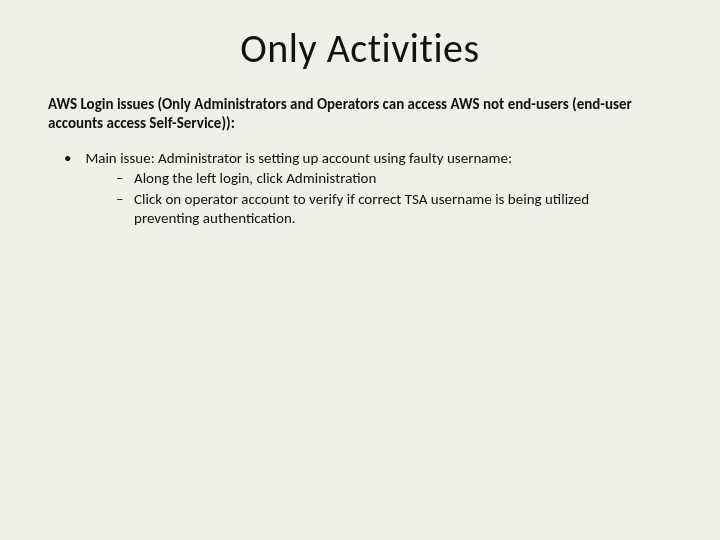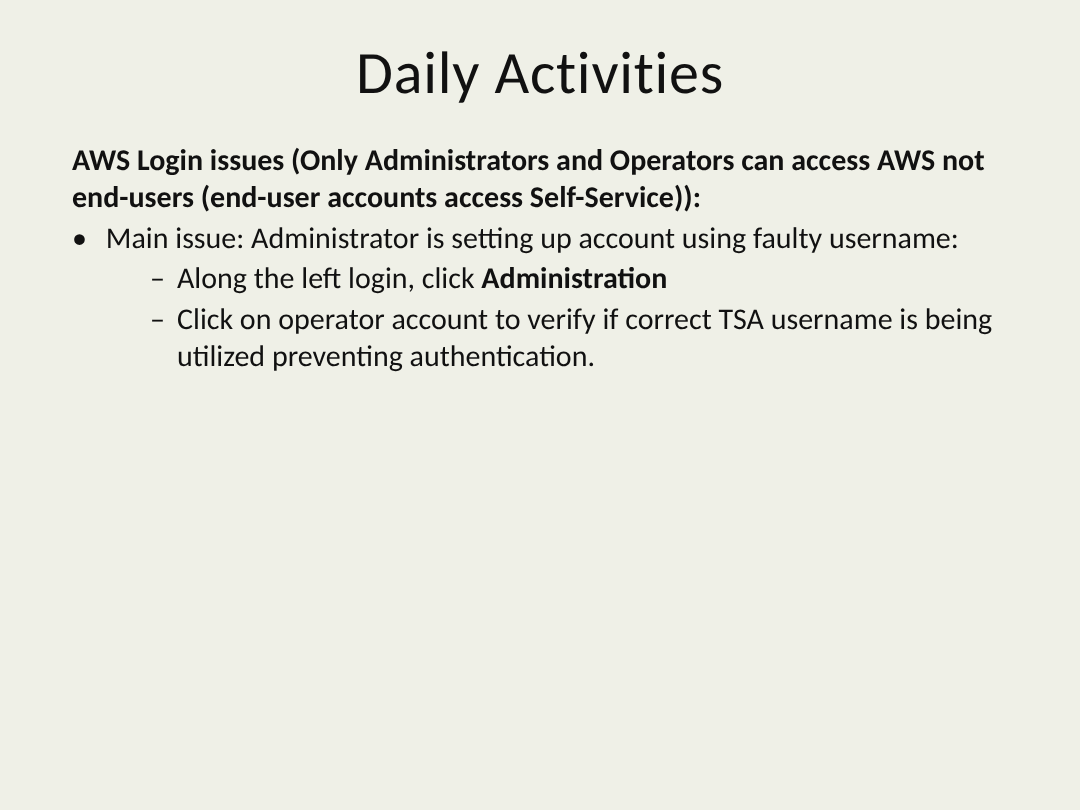--- a/index.html
+++ b/index.html
@@ -18,30 +18,30 @@
     padding: 24px 48px 24px 48px;
   }
   .title {
     text-align: center;
     font-size: 40px;
     font-weight: 400;
     margin: 0 0 22px 0;
     letter-spacing: 0.5px;
   }
   .body {
-    font-size: 20px;
+    font-size: 15px;
     line-height: 1.25;
   }
   .lead {
     font-weight: 700;
     margin: 0 0 2px 0;
   }
   ul.level1 {
     list-style: none;
-    margin: 0;
+    margin: 16px;
     padding: 0 0 0 18px;
   }
   ul.level1 > li::before {
     content: "•";
     display: inline-block;
     width: 18px;
     margin-left: -18px;
   }
   ul.level1 > li {
     margin: 0;
@@ -55,27 +55,27 @@
     margin: 2px 0;
     text-indent: -18px;
     padding-left: 18px;
   }
   ul.level2 > li::before {
     content: "–";
     display: inline-block;
     width: 18px;
     text-indent: 0;
   }
-  .b { font-weight: 700; }
+  .b { font-weight: 400; }
 </style>
 </head>
 <body>
 
 <div class="slide">
-  <h1 class="title">Daily Activities</h1>
+  <h1 class="title">Only Activities</h1>
 
   <div class="body">
     <p class="lead">AWS Login issues (Only Administrators and Operators can access AWS not end-users (end-user accounts access Self-Service)):</p>
 
     <ul class="level1">
       <li>
         <span>Main issue:  Administrator is setting up account using faulty username:</span>
         <ul class="level2">
           <li><span>Along the left login, click </span><span class="b">Administration</span></li>
           <li><span>Click on operator account to verify if correct TSA username is being utilized preventing authentication.</span></li>

